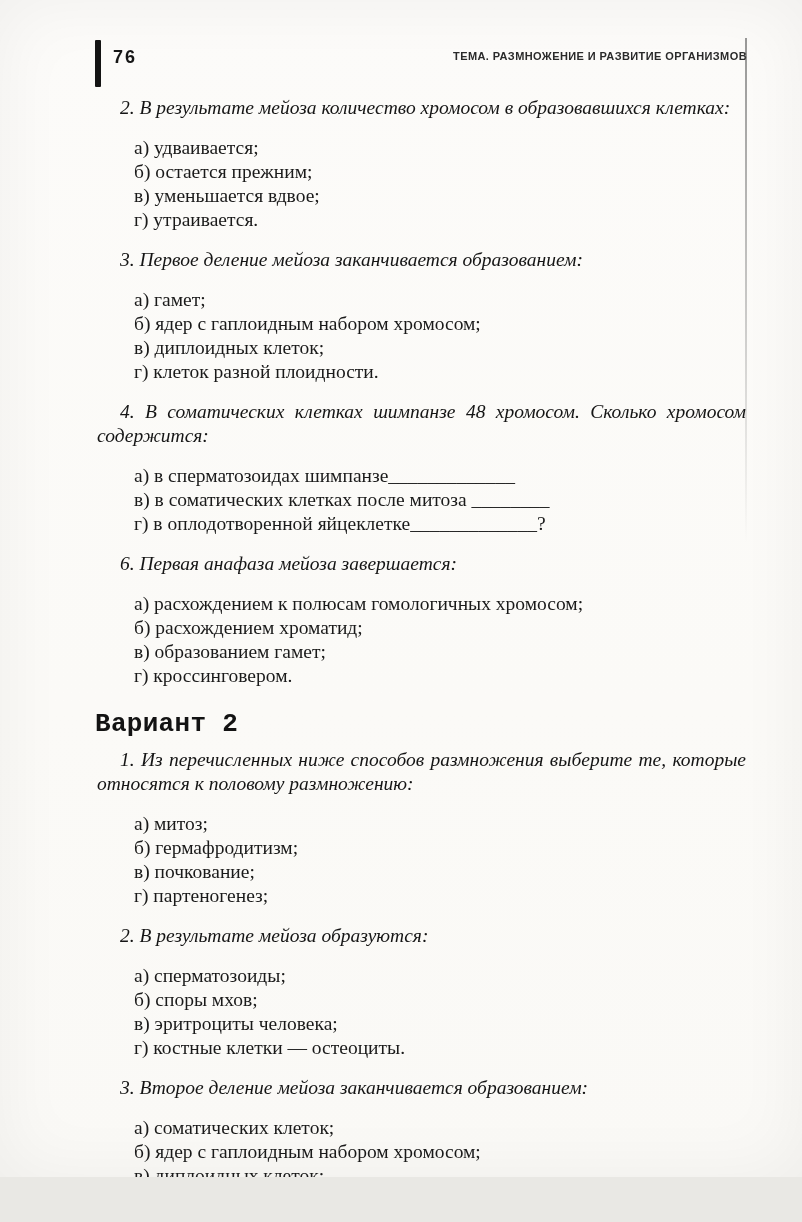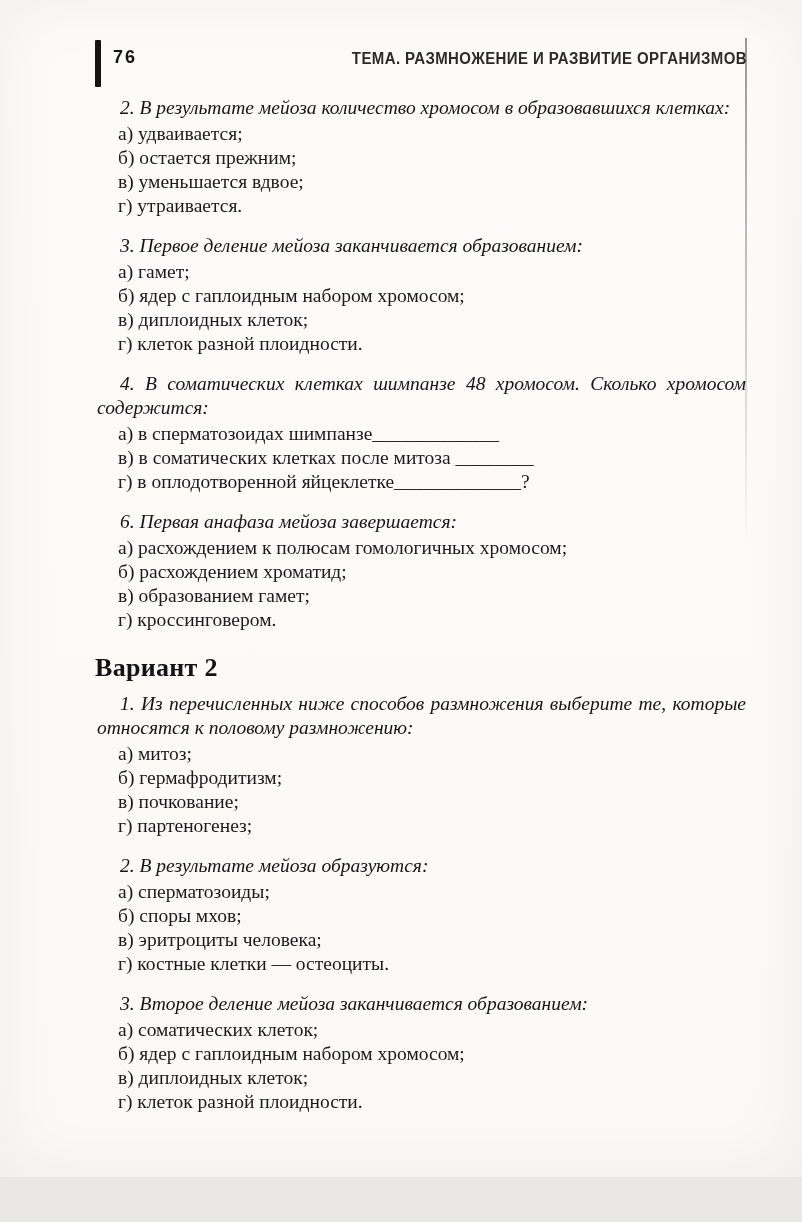--- a/index.html
+++ b/index.html
@@ -38,21 +38,21 @@
     align-items: flex-start;
     font-family: "Liberation Sans", "DejaVu Sans", sans-serif;
   }
   .page-number {
     font-weight: bold;
     font-size: 18px;
     letter-spacing: 2px;
     color: #161616;
   }
   .running-title {
-    font-size: 15px;
+    font-size: 11px;
     font-weight: bold;
     letter-spacing: 0.4px;
     color: #2a2a2a;
     margin-top: 3px;
     transform: scaleY(1.05);
   }
   
   .right-edge {
     position: absolute;
     left: 745px;
@@ -73,26 +73,26 @@
   .question { margin: 0 0 16px 0; }
   .stem {
     margin: 2px;
     font-style: italic;
     text-indent: 23px;
     text-align: justify;
     color: #151515;
   }
   .options {
     list-style: none;
-    margin: 0;
+    margin: 16px;
     padding: 0 0 0 23px;
   }
   .option { margin: 0; }
   .variant-heading {
-    font-family: Liberation Serif, serif;
+    font-family: Liberation Mono, monospace;
     font-weight: bold;
     font-size: 26px;
     letter-spacing: 0.3px;
     color: #131313;
     margin: 24px 0 12px 0;
   }
   .scan-mark {
     position: absolute;
     left: 586px;
     top: 1182px;

